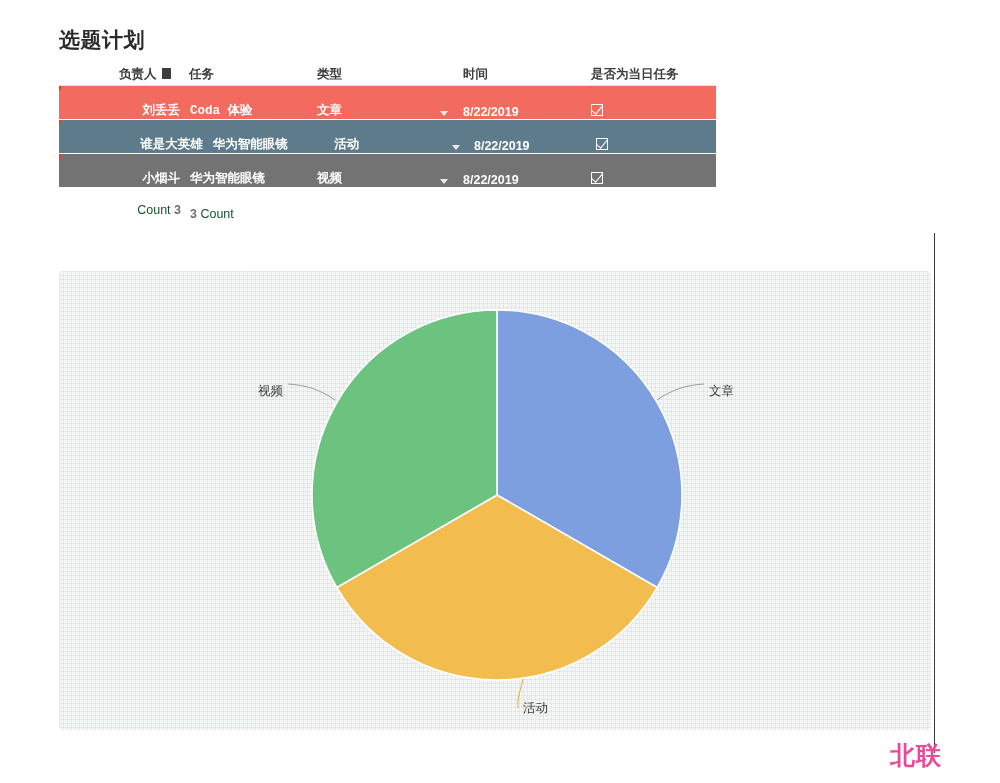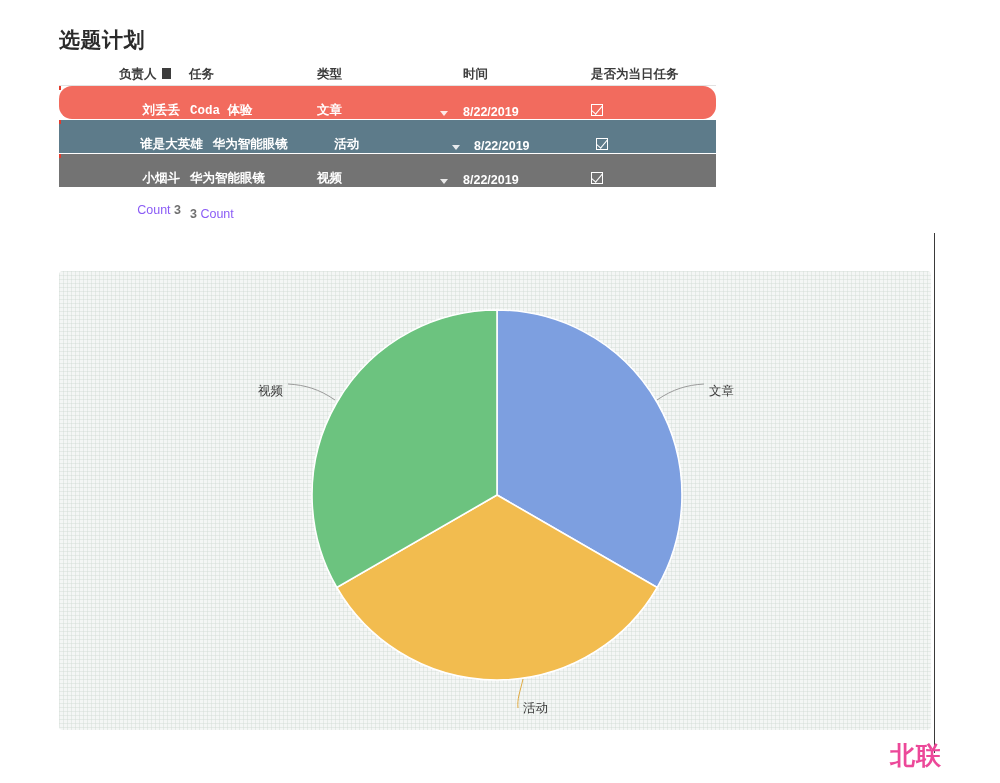--- a/index.html
+++ b/index.html
@@ -87,21 +87,21 @@
 
   .body-row {
     color: #ffffff;
     font-size: 12.5px;
     font-weight: bold;
     margin-bottom: 1px;
     position: relative;
   }
   .body-row .c-owner { padding-right: 9px; }
   .body-row .c-task  { padding-left: 1px; font-family: Liberation Mono, monospace; }
-  .row-0 { background: #f26b5e; border-radius: 13px; }
+  .row-0 { background: #f26b5e; }
   .row-1 { background: #5d7b8a; }
   .row-2 { background: #2e6b1e; }
 
   .row-tick {
     position: absolute;
     left: 0; top: 0;
     width: 2px; height: 4px;
     background: #e23b2c;
   }
 
@@ -132,21 +132,21 @@
 
   .count-row {
     position: absolute;
     left: 59px;
     top: 199px;
     font-size: 12.5px;
     color: #b9b9b9;
     display: flex;
     align-items: center;
   }
-  .count-row .cnt-label { color: #8b5cf6; }
+  .count-row .cnt-label { color: #14532d; }
   .count-row .cnt-val { color: #6f6f6f; font-weight: bold; }
   .count-cell-a { width: 130px; text-align: right; padding-right: 8px; box-sizing: border-box; }
   .count-cell-b { width: 128px; box-sizing: border-box; padding-left: 1px; margin-top: 8px;}
 
   
   .view-title {
     position: absolute;
     left: 59px;
     top: 233px;
     font-size: 19px;

